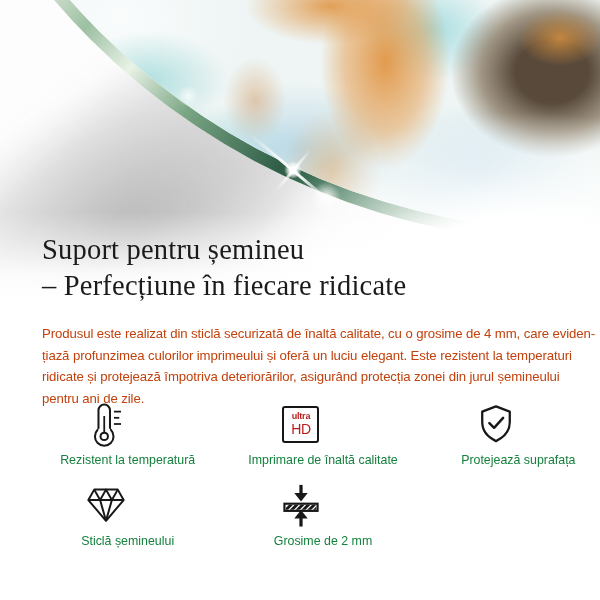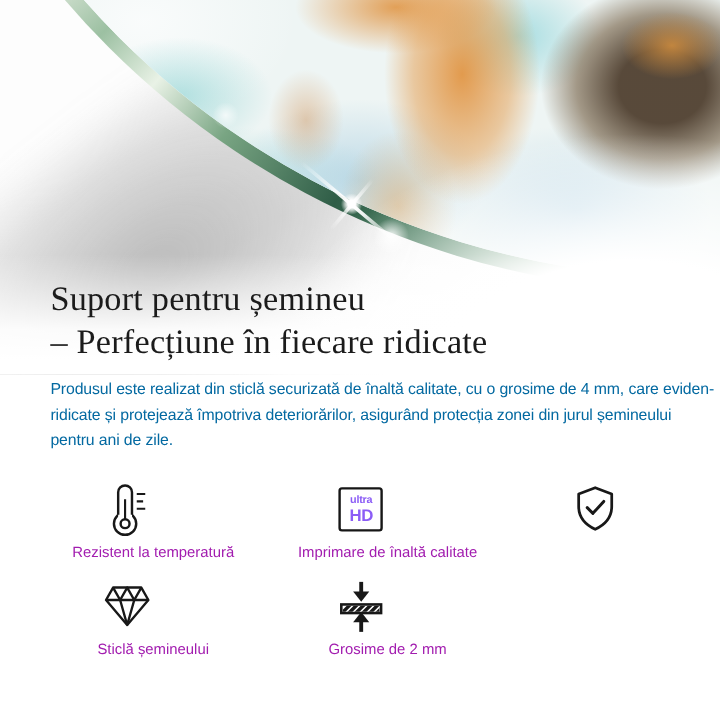--- a/index.html
+++ b/index.html
@@ -51,34 +51,34 @@
   .glint{position:absolute;border-radius:50%;
         background:radial-gradient(circle,rgba(255,255,255,.95),rgba(255,255,255,0) 70%);}
   .glint-1{left:311px;top:182px;width:30px;height:30px;}
   .glint-2{left:177px;top:85px;width:22px;height:22px;opacity:.75;}
 
   
   .heading{position:absolute;left:42px;top:232px;margin:0;
         font-family:"Liberation Serif",serif;font-weight:400;color:#1b1b1b;
         font-size:28.5px;line-height:35.5px;letter-spacing:.2px;}
   .heading span{display:block;}
-  .desc{position:absolute;left:42px;top:313px;width:558px;
-        font-size:13.2px;line-height:21.6px;color:#0369a1;letter-spacing:-.1px;}
+  .desc{position:absolute;left:42px;top:323px;width:558px;
+        font-size:13.2px;line-height:21.6px;color:#c2410c;letter-spacing:-.1px;}
   .desc div{white-space:nowrap;}
 
   
   .features{position:absolute;left:8px;top:399px;width:586px;
         display:grid;grid-template-columns:repeat(3,1fr);row-gap:13px;}
   .feature{display:flex;flex-direction:column;align-items:center;}
   .icon-box{height:50px;display:flex;align-items:center;justify-content:center;}
-  .feature-label{margin-top:4px;font-size:12.4px;color:#a21caf;text-align:left;margin-left:44px;}
+  .feature-label{margin-top:4px;font-size:12.4px;color:#15803d;text-align:left;margin-left:44px;}
   .uhd{width:33px;height:33px;border:2.6px solid #161616;border-radius:3px;
-        display:flex;flex-direction:column;align-items:center;justify-content:center;color:#8b5cf6;}
+        display:flex;flex-direction:column;align-items:center;justify-content:center;color:#b91c1c;}
   .uhd-top{font-size:9px;font-weight:700;line-height:9px;letter-spacing:-.2px;}
-  .uhd-bottom{font-size:14px;font-weight:700;line-height:14px;letter-spacing:-.3px;margin-top:1px;}
+  .uhd-bottom{font-size:14px;font-weight:400;line-height:14px;letter-spacing:-.3px;margin-top:1px;}
   svg{display:block;}
 </style>
 </head>
 <body>
 
 <div class="page">
 
   <div class="hero">
     <div class="glass-shadow"></div>
     <div class="disc-outer"></div>
@@ -95,20 +95,21 @@
     </div>
   </div>
 
   <h1 class="heading">
     <span>Suport pentru șemineu</span>
     <span>– Perfecțiune în fiecare ridicate</span>
   </h1>
 
   <div class="desc">
     <div>Produsul este realizat din sticlă securizată de înaltă calitate, cu o grosime de 4 mm, care eviden-</div>
+    <div>țiază profunzimea culorilor imprimeului și oferă un luciu elegant. Este rezistent la temperaturi</div>
     <div>ridicate și protejează împotriva deteriorărilor, asigurând protecția zonei din jurul șemineului</div>
     <div>pentru ani de zile.</div>
   </div>
 
   <div class="features">
 
     <div class="feature">
       <div class="icon-box">
         <svg width="40" height="46" viewBox="0 0 44 52" fill="none" stroke="#181818" stroke-width="2.3">
           <circle cx="20" cy="40" r="10.5"></circle>
@@ -134,20 +135,21 @@
       <div class="feature-label">Imprimare de înaltă calitate</div>
     </div>
 
     <div class="feature">
       <div class="icon-box">
         <svg width="38" height="40" viewBox="0 0 40 42" fill="none" stroke="#181818" stroke-width="2.4">
           <path d="M20 2.5 L34.5 8 V19 C34.5 28.5 28.5 35 20 39 C11.5 35 5.5 28.5 5.5 19 V8 Z" stroke-linejoin="round"></path>
           <path d="M13 20 L18 25 L27.5 14.5" stroke-width="2.6" stroke-linecap="round" stroke-linejoin="round"></path>
         </svg>
       </div>
+      <div class="feature-label">Protejează suprafața</div>
     </div>
 
     <div class="feature">
       <div class="icon-box">
         <svg width="42" height="38" viewBox="0 0 46 42" fill="none" stroke="#181818" stroke-width="2.2">
           <path d="M10 4 H36 L42.5 15.5 L23 38.5 L3.5 15.5 Z" stroke-linejoin="round"></path>
           <path d="M3.5 15.5 H42.5"></path>
           <path d="M10 4 L16.5 15.5 L23 4 L29.5 15.5 L36 4" stroke-linejoin="round"></path>
           <path d="M16.5 15.5 L23 38.5 M29.5 15.5 L23 38.5"></path>
         </svg>

